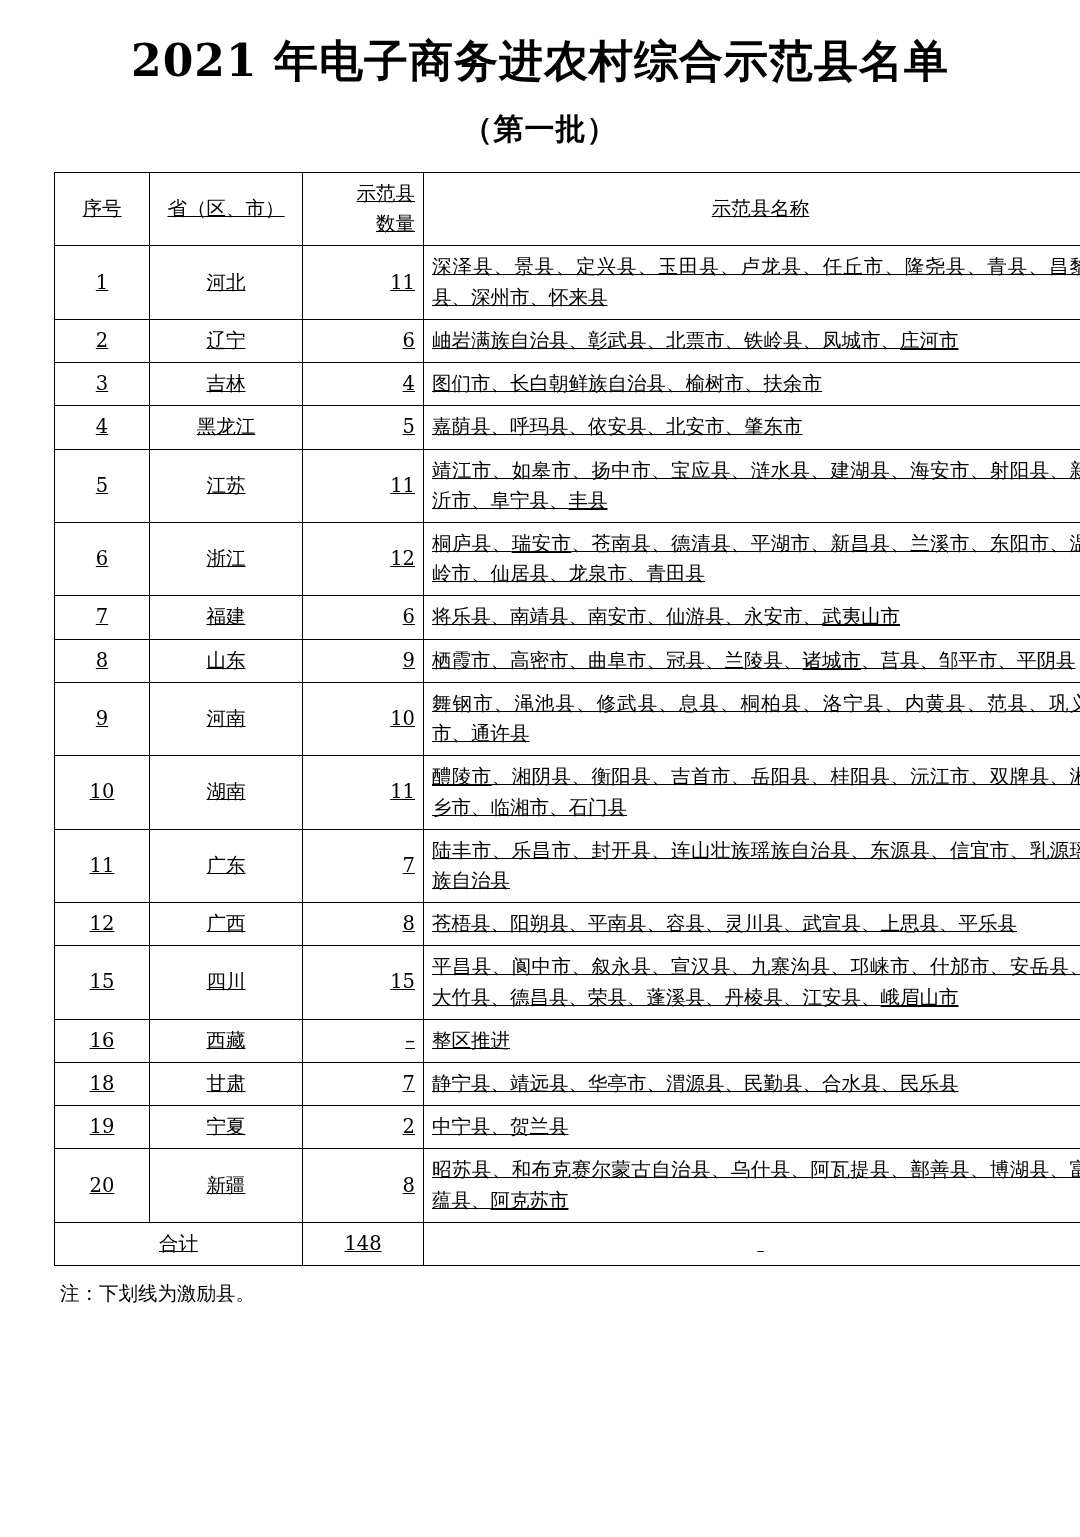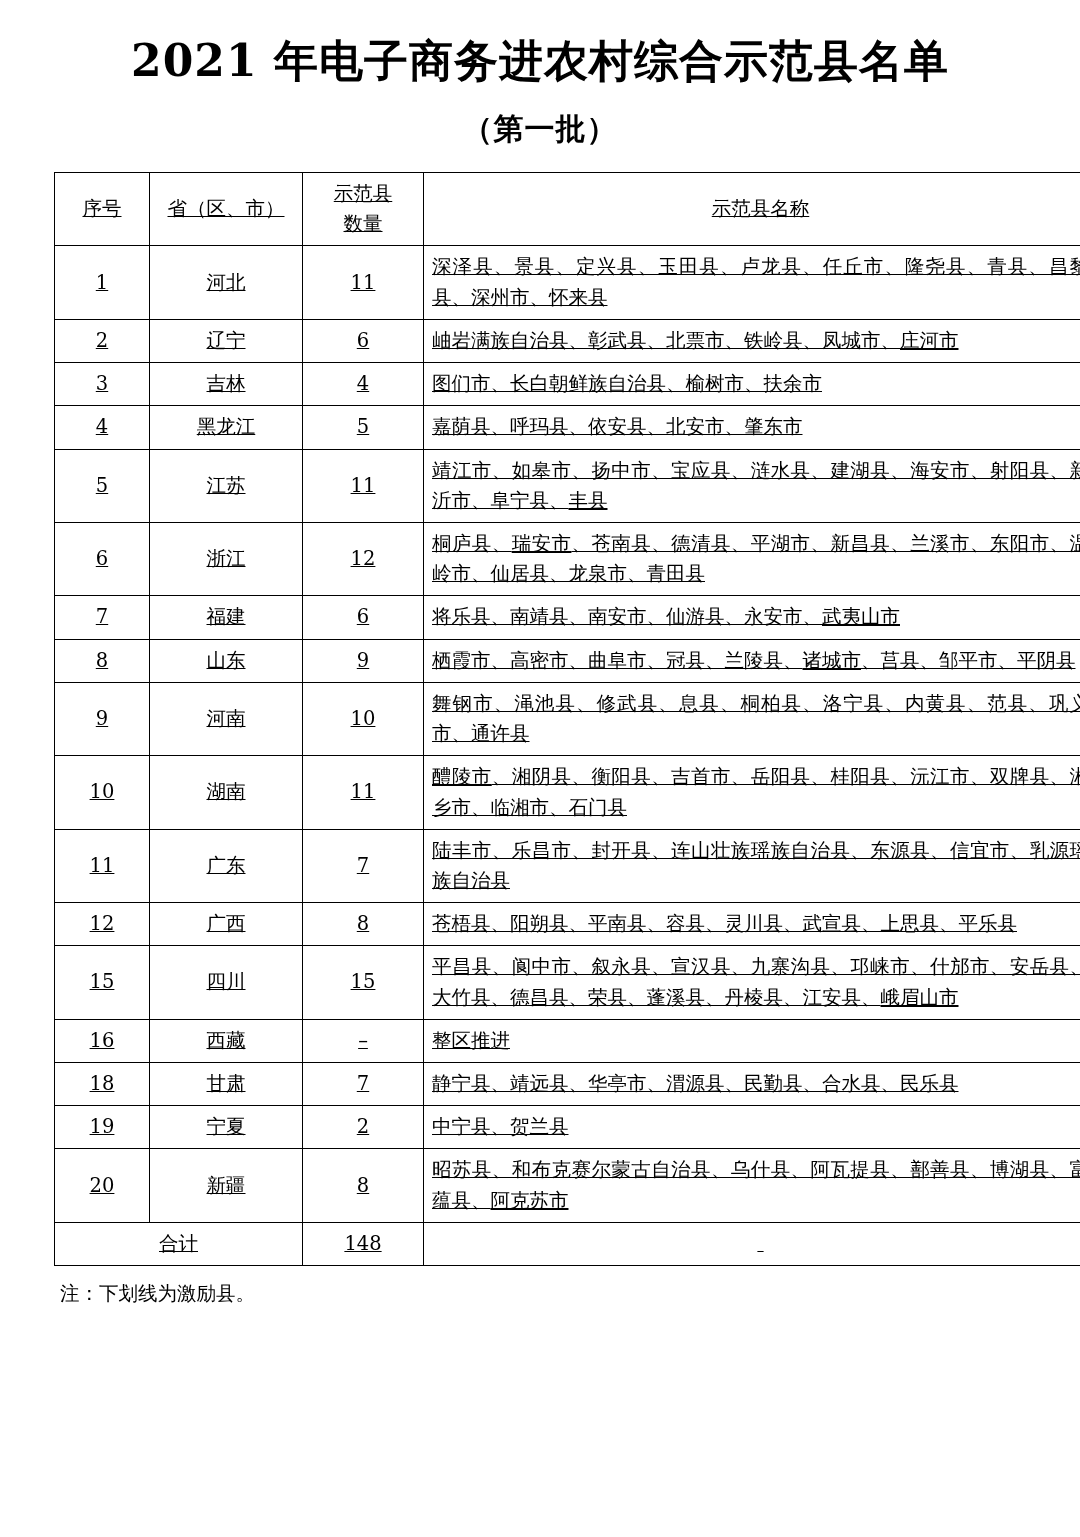--- a/index.html
+++ b/index.html
@@ -44,21 +44,21 @@
   table.list-table td, table.list-table th {
     border: 1px solid #000000;
     padding: 6px 8px;
     font-size: 19.5px;
     line-height: 1.55;
     vertical-align: middle;
     font-weight: normal;
   }
   th.col-idx, td.col-idx { width: 78px; text-align: center; }
   th.col-prov, td.col-prov { width: 136px; text-align: center; }
-  th.col-cnt, td.col-cnt { width: 104px; text-align: center; }
+  th.col-cnt, td.col-cnt { width: 104px; text-align: right; }
   th.col-names, td.col-names { text-align: left; }
   thead th {
     text-align: center;
     font-size: 19.5px;
     padding-top: 12px;
     padding-bottom: 12px;
     line-height: 1.35;
   }
   td.col-names .names-text {
     display: block;

